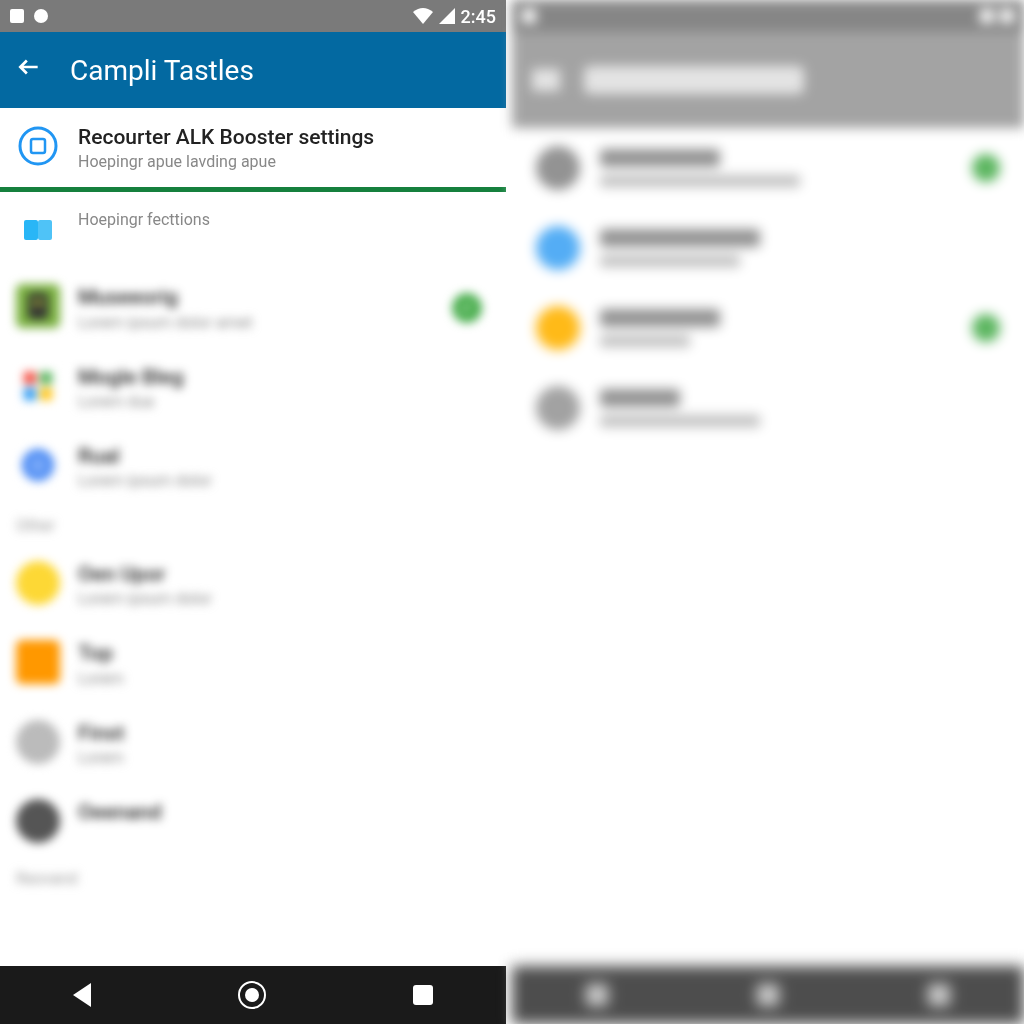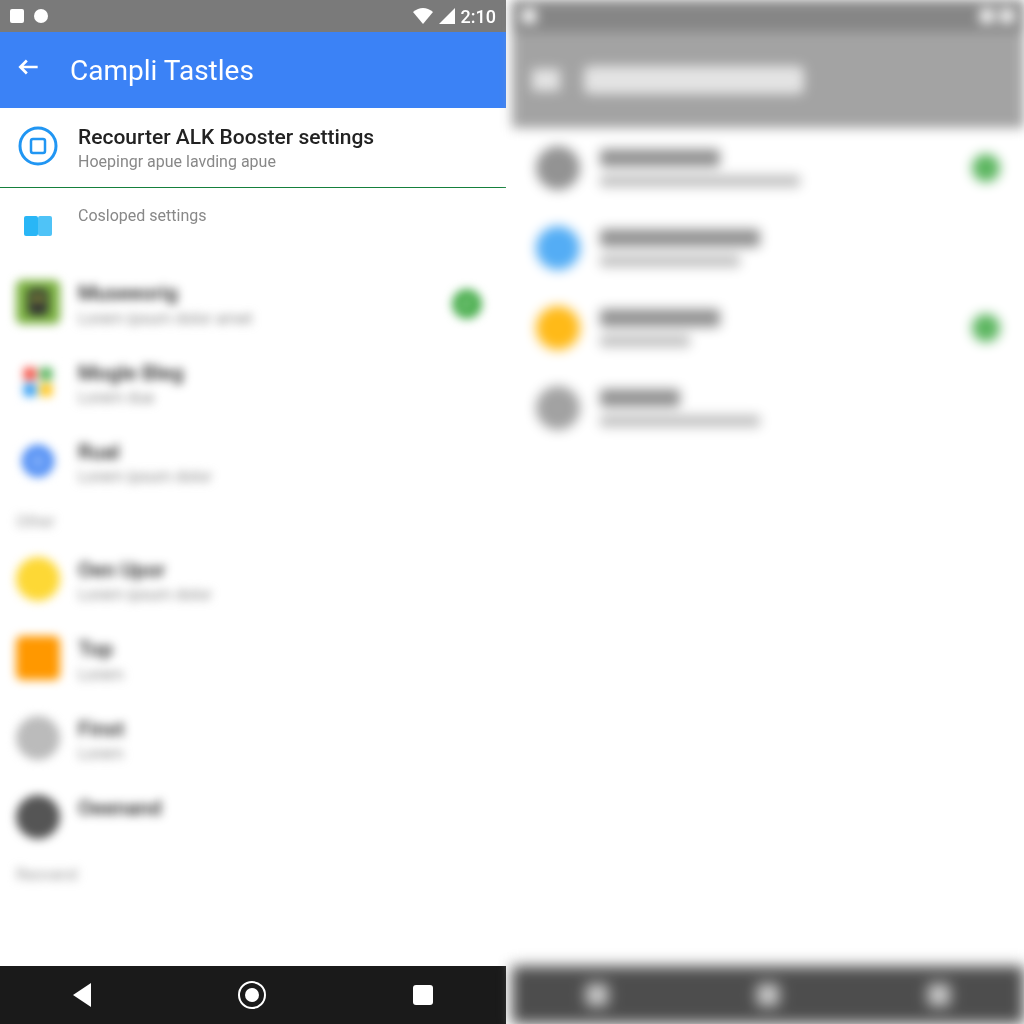--- a/index.html
+++ b/index.html
@@ -7,26 +7,26 @@
 .screen { position: relative; width: 512px; height: 1024px; background: #fff; display: flex; flex-direction: column; }
 .screen-left { border-right: 6px solid #fff; }
 .screen-right { filter: blur(6px); opacity: 0.9; }
 
 .statusbar { height: 32px; background: #7a7a7a; display: flex; align-items: center; justify-content: space-between; padding: 0 10px; color: #fff; font-size: 18px; font-weight: 500; }
 .statusbar .left { display: flex; gap: 10px; align-items: center; }
 .statusbar .right { display: flex; gap: 6px; align-items: center; }
 .status-square { width: 14px; height: 14px; background: #fff; border-radius: 2px; }
 .status-circle { width: 14px; height: 14px; background: #fff; border-radius: 50%; }
 
-.toolbar { height: 76px; background: #3b82f6; display: flex; align-items: center; padding: 13px 16px; gap: 28px; color: #fff; }
+.toolbar { height: 76px; background: #0369a1; display: flex; align-items: center; padding: 13px 16px; gap: 28px; color: #fff; }
 .back-arrow { font-size: 28px; color: #fff; }
 .toolbar-title { font-size: 28px; font-weight: 400; color: #fff; }
 
 .list { flex: 1; background: #fff; overflow: hidden; }
-.item { display: flex; align-items: flex-start; padding: 16px 16px; gap: 18px; border-bottom: 1px solid #15803d; position: relative; }
+.item { display: flex; align-items: flex-start; padding: 16px 16px; gap: 18px; border-bottom: 5px solid #15803d; position: relative; }
 .item.noborder { border-bottom: none; }
 .icon-wrap { width: 44px; height: 44px; display: flex; align-items: center; justify-content: center; flex-shrink: 0; border-radius: 8px; }
 .item-text { flex: 1; }
 .item-title { font-size: 21px; font-weight: 500; color: #222; line-height: 1.25; }
 .item-sub { font-size: 16px; color: #888; margin-top: 2px; }
 .badge-check { width: 30px; height: 30px; background: #4caf50; border-radius: 50%; position: absolute; right: 24px; top: 50%; transform: translateY(-50%); display: flex; align-items: center; justify-content: center; color: #fff; font-size: 16px; }
 
 .blurred { filter: blur(5px); }
 .section-label { padding: 10px 16px; font-size: 16px; color: #999; filter: blur(5px); }
 
@@ -72,21 +72,21 @@
       <div class="status-square"></div>
       <div class="status-circle"></div>
     </div>
     <div class="right">
       <svg width="20" height="16" viewBox="0 0 20 16">
           <path d="M10 16 L0 4 Q10 -4 20 4 Z" fill="#fff"></path>
         </svg>
       <svg width="16" height="16" viewBox="0 0 16 16">
           <path d="M0 16 L16 16 L16 0 Z" fill="#fff"></path>
         </svg>
-      <span>2:10</span>
+      <span>2:45</span>
     </div>
   </div>
 
   <div class="toolbar">
     <span class="back-arrow">
       <svg width="26" height="26" viewBox="0 0 24 24" fill="none" stroke="#fff" stroke-width="2.5">
           <path d="M20 12 H4 M10 6 L4 12 L10 18"></path>
         </svg>
     </span>
     <span class="toolbar-title">Campli Tastles</span>
@@ -107,21 +107,21 @@
     </div>
 
     <div class="item noborder">
       <div class="icon-wrap ic-cyan">
         <svg width="40" height="40" viewBox="0 0 40 40">
             <rect x="6" y="10" width="14" height="20" rx="2" fill="#29b6f6"></rect>
             <rect x="20" y="10" width="14" height="20" rx="2" fill="#4fc3f7"></rect>
           </svg>
       </div>
       <div class="item-text">
-        <div class="item-sub">Cosloped settings</div>
+        <div class="item-sub">Hoepingr fecttions</div>
       </div>
     </div>
 
     <div class="item noborder blurred">
       <div class="icon-wrap ic-green-phone">
         <svg width="26" height="30" viewBox="0 0 26 30">
             <rect x="3" y="2" width="20" height="26" rx="3" fill="#333"></rect>
             <path d="M6 14 L13 8 L20 14 Z" fill="#cddc39"></path>
           </svg>
       </div>

